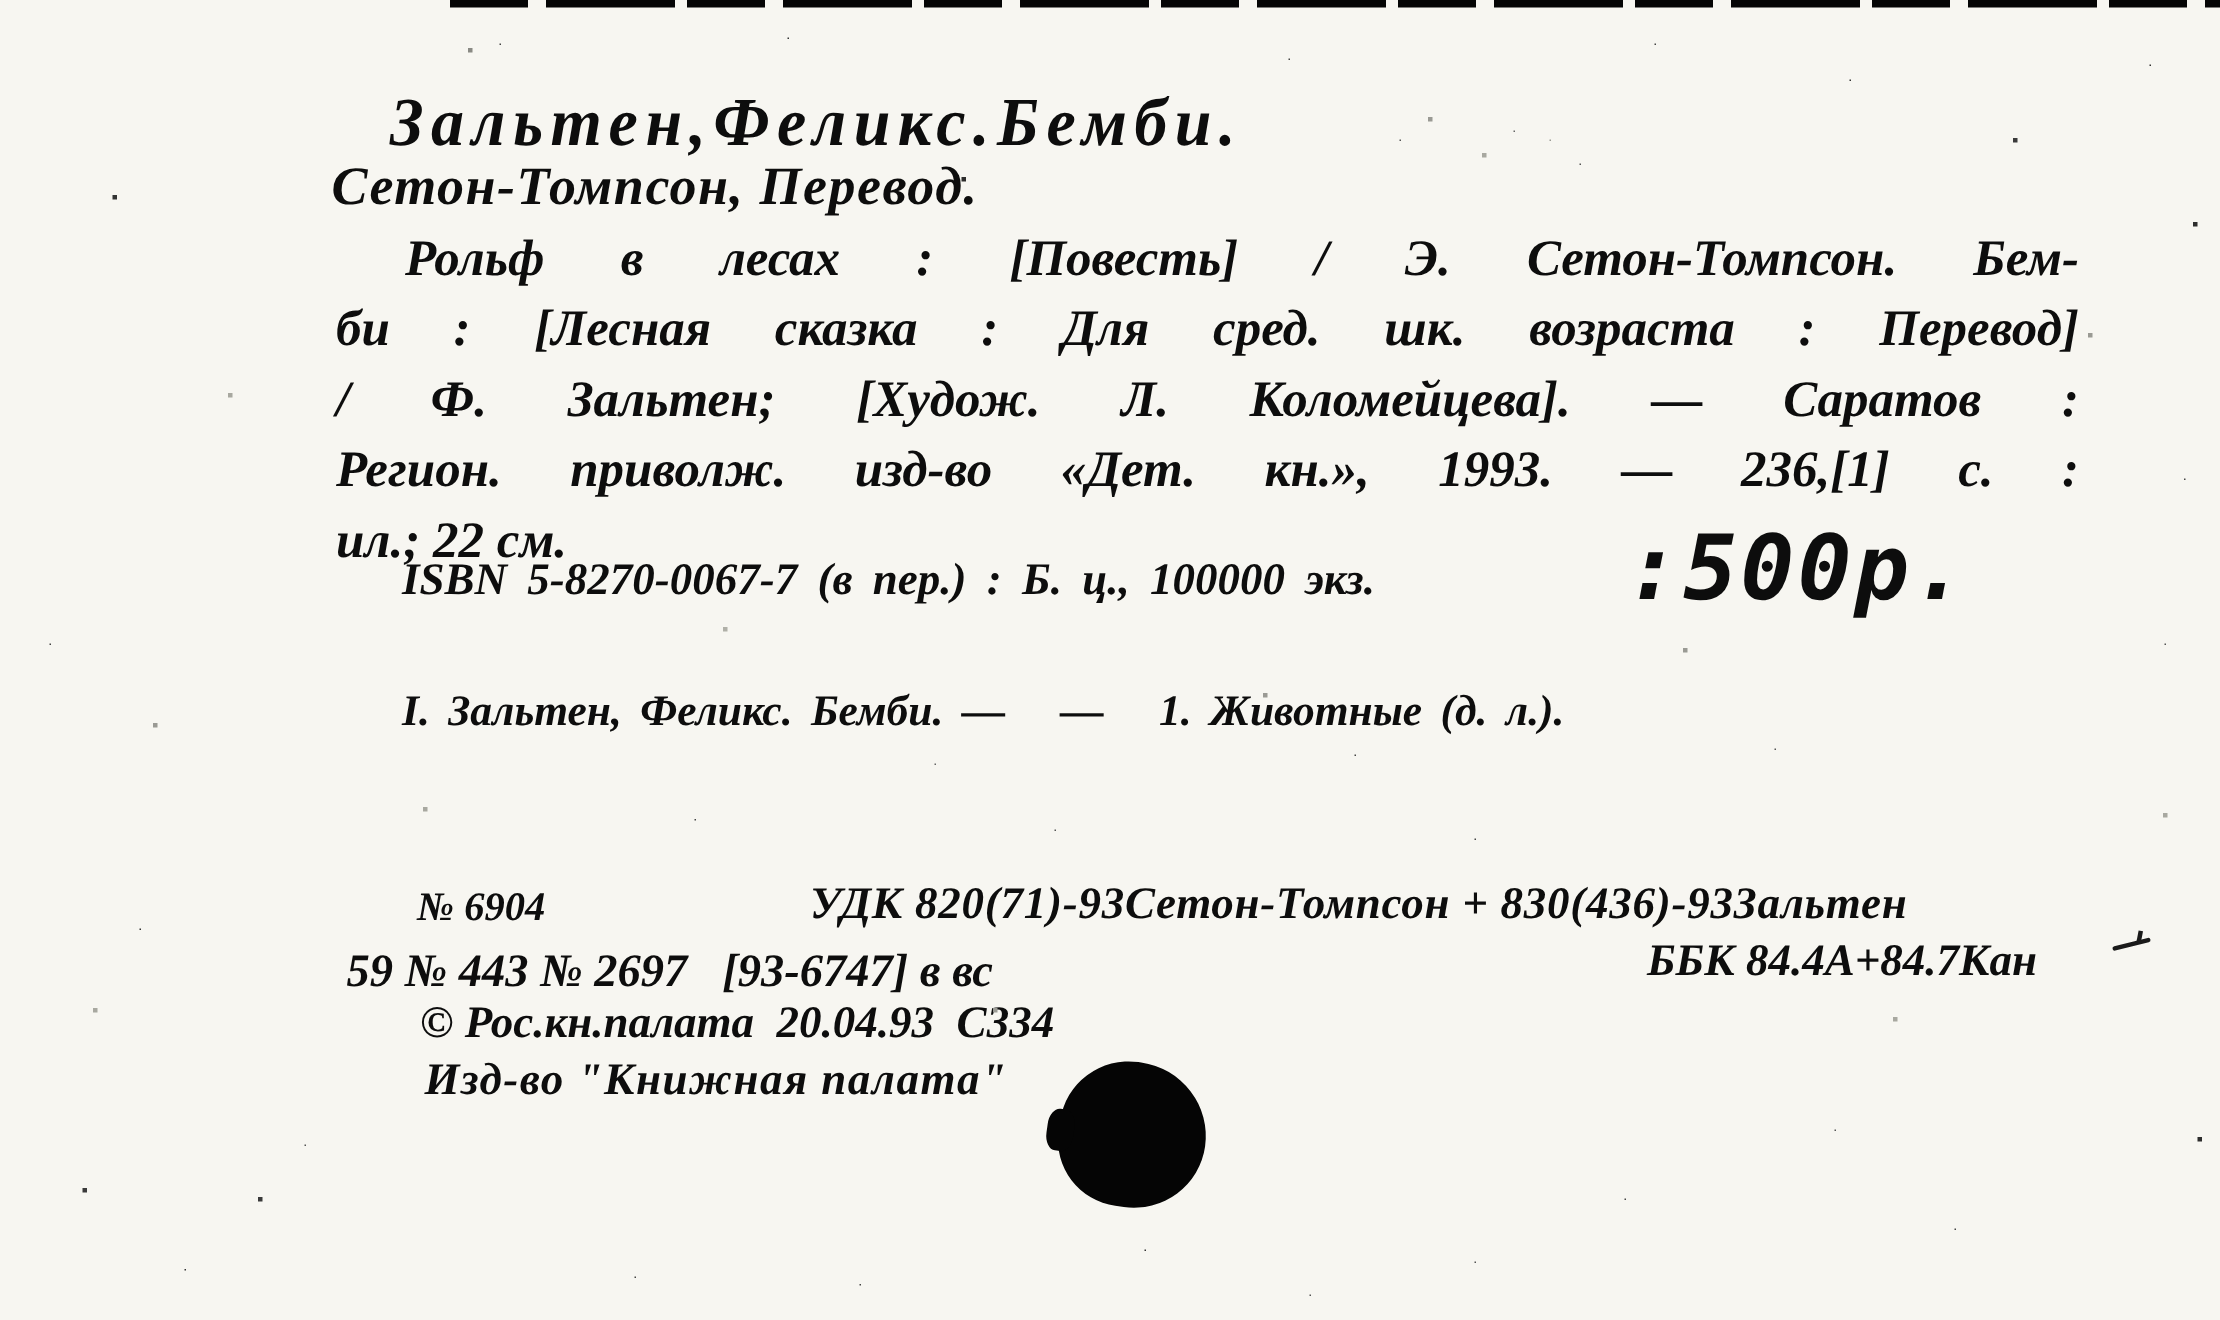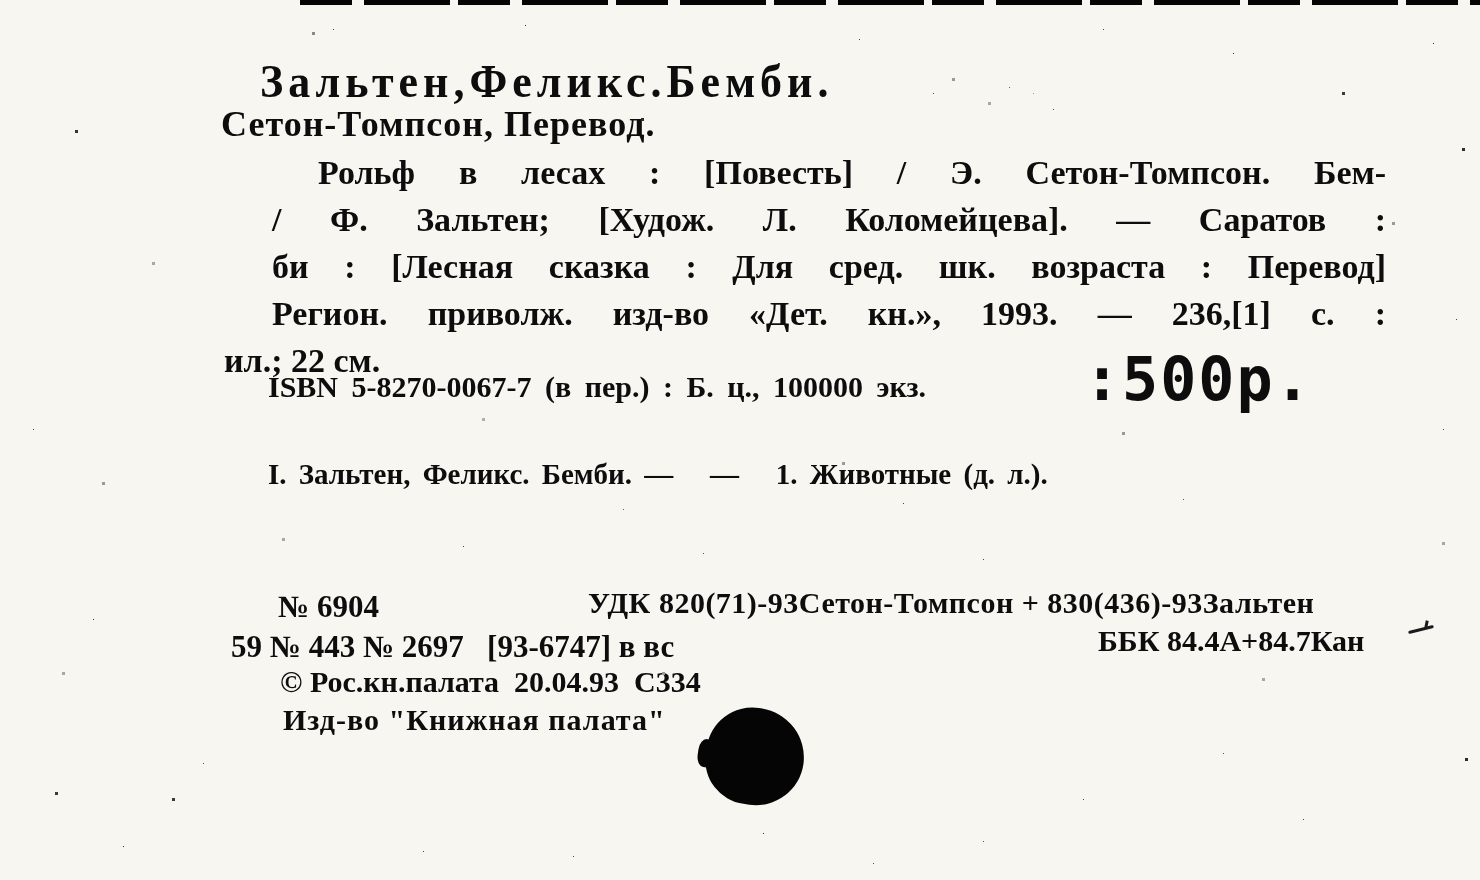--- a/index.html
+++ b/index.html
@@ -7,20 +7,21 @@
   body {
     font-family: "Liberation Serif", "DejaVu Serif", serif;
     background: #f7f6f1;
   }
   .card {
     position: relative;
     width: 1480px;
     height: 652px;
     background: #f7f6f1;
     color: #0d0d0d;
+    font-style: italic;
   }
   .abs { position: absolute; white-space: pre; }
 
   
   .top-strip {
     position: absolute;
     left: 300px; top: 0; width: 1180px; height: 5px;
     background: repeating-linear-gradient(90deg,
       #050505 0px, #050505 52px,
       rgba(0,0,0,0) 52px, rgba(0,0,0,0) 64px,
@@ -43,21 +44,20 @@
   .para {
     position: absolute;
     left: 224px; top: 149px; width: 1162px;
     font-size: 34px; font-weight: 700;
     line-height: 47px;
   }
   .para .jline {
     text-align: justify;
     text-align-last: justify;
     white-space: normal;
-    margin-left: 48px;
   }
   .para .indent { padding-left: 46px; }
   .para .lastline { text-align: left; text-align-last: left; }
 
   .isbn-line {
     left: 268px; top: 370px;
     font-size: 30px; font-weight: 700;
     word-spacing: 6px;
   }
   .price-stamp {
@@ -68,22 +68,22 @@
   }
 
   .tracing-line {
     left: 268px; top: 444px;
     font-size: 29px; font-weight: 700;
     word-spacing: 5px;
     margin-top: 14px;
   }
 
   .foot { font-weight: 700; }
-  .card-number   { left: 278px;  top: 589px; font-size: 31px; }
-  .udc-index     { left: 540px;  top: 586px; font-size: 30px; letter-spacing: 0.5px; margin-left: 48px; }
+  .card-number   { left: 278px;  top: 589px; font-size: 27px; }
+  .udc-index     { left: 540px;  top: 586px; font-size: 30px; letter-spacing: 0.5px; }
   .shelf-index   { left: 231px;  top: 629px; font-size: 31px; }
   .bbk-index     { left: 1098px; top: 624px; font-size: 30px; }
   .copyright-line{ left: 280px;  top: 665px; font-size: 30px; }
   .publisher-line{ left: 283px;  top: 703px; font-size: 30px; letter-spacing: 1px; }
 
   
   .ink-blot {
     position: absolute;
     left: 706px; top: 708px;
     width: 98px; height: 97px;
@@ -152,22 +152,22 @@
 <div class="card">
 
   <div class="top-strip"></div>
 
   <div class="abs heading1">Зальтен,Феликс.Бемби.</div>
 
   <div class="abs heading2">Сетон-Томпсон, Перевод.</div>
 
   <div class="para">
     <div class="jline indent">Рольф в лесах : [Повесть] / Э. Сетон-Томпсон. Бем-</div>
+    <div class="jline">би : [Лесная сказка : Для сред. шк. возраста : Перевод]</div>
     <div class="jline">/ Ф. Зальтен; [Худож. Л. Коломейцева]. — Саратов :</div>
-    <div class="jline">би : [Лесная сказка : Для сред. шк. возраста : Перевод]</div>
     <div class="jline">Регион. приволж. изд-во «Дет. кн.», 1993. — 236,[1] с. :</div>
     <div class="lastline">ил.; 22 см.</div>
   </div>
 
   <div class="abs isbn-line">ISBN 5-8270-0067-7 (в пер.) : Б. ц., 100000 экз.</div>
 
   <div class="abs price-stamp">:500р.</div>
 
   <div class="abs tracing-line">I. Зальтен, Феликс. Бемби. —   —   1. Животные (д. л.).</div>
 

